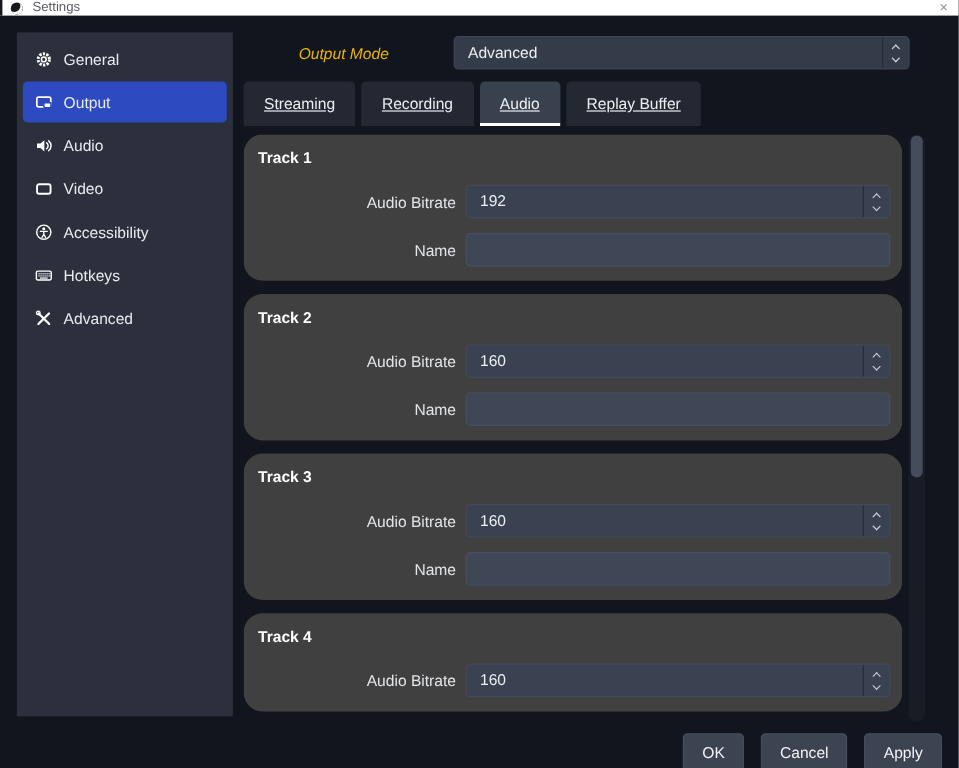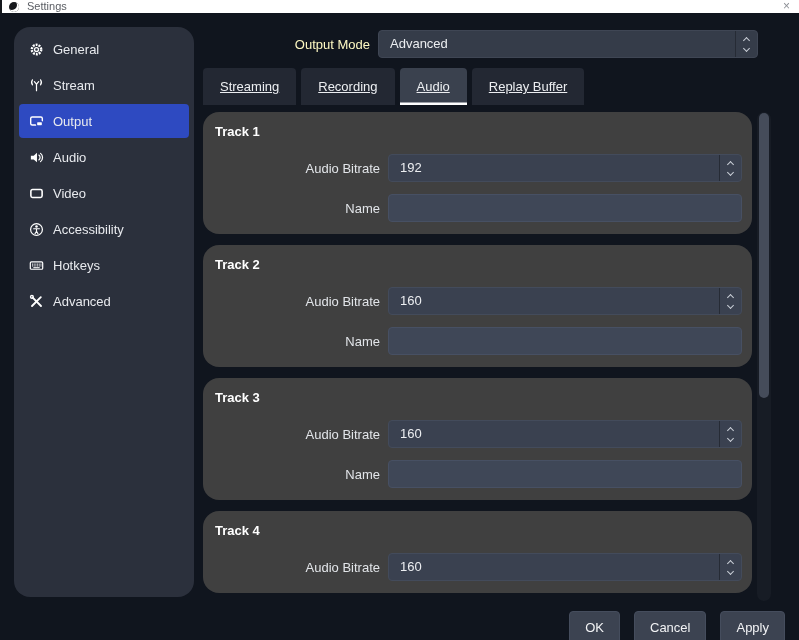--- a/index.html
+++ b/index.html
@@ -10,33 +10,33 @@
   
   .titlebar { position:absolute; top:0; left:0; width:799px; height:13px; background:#ffffff;
               display:flex; align-items:center; overflow:hidden; border-left:2px solid #15181d; }
   .obs-logo { width:10px; height:10px; border-radius:50%; background:#16181c; margin:1px 8px 0 7px;
               box-shadow: inset -2px -2px 0 0 #ffffff; flex:none; }
   .win-title { font-size:11px; color:#5a5d63; line-height:13px; }
   .win-close { margin-left:auto; margin-right:9px; font-size:12px; color:#8d9096; line-height:13px; }
 
   
   .sidebar { position:absolute; left:14px; top:27px; width:180px; height:570px;
-             background:#2b303c; border-radius:16px; padding:5px 5px; }
+             background:#2b303c; border-radius:0; padding:5px 5px; }
   .side-item { height:34px; margin-bottom:2px; display:flex; align-items:center;
                padding:0 10px; border-radius:4px; cursor:default; }
   .side-item.selected { background:#2e4ac1; }
   .side-item .icon { width:15px; height:15px; flex:none; margin-right:9px; display:flex;
                      align-items:center; justify-content:center; }
   .side-item .icon svg { width:15px; height:15px; display:block; }
   .side-label { font-size:13px; color:#e8eaee; white-space:nowrap; }
 
   
   .outmode-row { position:absolute; left:203px; top:30px; width:555px; height:28px;
                  display:flex; align-items:center; }
-  .outmode-label { width:167px; margin-right:8px; text-align:right; font-size:13px; color:#fef9c3; }
+  .outmode-label { width:167px; margin-right:8px; text-align:center; font-size:13px; color:#eab308;font-style:italic; }
 
   .combo { position:relative; height:28px; background:#353c49; border:1px solid #3f4654;
            border-radius:4px; overflow:hidden; }
   .combo .combo-value { font-size:13px; color:#eceef1; line-height:26px; padding-left:11px; }
   .spinner { position:absolute; right:0; top:0; bottom:0; width:22px; border-left:1px solid #262b35;
              display:flex; flex-direction:column; align-items:center; justify-content:center; gap:3px; }
   .chev { width:5px; height:5px; border:0 solid #c9ced6; }
   .chev.up   { border-left-width:1.5px; border-top-width:1.5px; transform:rotate(45deg); margin-top:2px; }
   .chev.down { border-right-width:1.5px; border-bottom-width:1.5px; transform:rotate(45deg); margin-bottom:2px; }
   .outmode-row .combo { flex:1; }
@@ -88,32 +88,20 @@
     <div class="side-item">
       <span class="icon">
         <svg viewBox="0 0 16 16">
             <circle cx="8" cy="8" r="5" fill="none" stroke="#fff" stroke-width="2.6" stroke-dasharray="2.05 1.1"></circle>
             <circle cx="8" cy="8" r="2.1" fill="none" stroke="#fff" stroke-width="1.4"></circle>
           </svg>
       </span>
       <span class="side-label">General</span>
     </div>
 
-    <div class="side-item">
-      <span class="icon">
-        <svg viewBox="0 0 16 16" fill="none" stroke="#fff" stroke-width="1.3" stroke-linecap="round">
-          <path d="M8 6.5 V13.5"></path>
-            <path d="M8 6.5 L5.7 3.9"></path>
-            <path d="M8 6.5 L10.3 3.9"></path>
-          <path d="M3.7 1.9 A4.6 4.6 0 0 0 3.7 7.3"></path>
-            <path d="M12.3 1.9 A4.6 4.6 0 0 1 12.3 7.3"></path>
-        </svg>
-      </span>
-      <span class="side-label">Stream</span>
-    </div>
 
     <div class="side-item selected">
       <span class="icon">
         <svg viewBox="0 0 16 16" fill="none">
           <rect x="1.8" y="3.2" width="12.4" height="8.6" rx="1.6" stroke="#fff" stroke-width="1.5"></rect>
           <rect x="8" y="8" width="6.4" height="4.6" rx="1.3" fill="#fff" stroke="#2e4ac1" stroke-width="1.4"></rect>
         </svg>
       </span>
       <span class="side-label">Output</span>
     </div>

